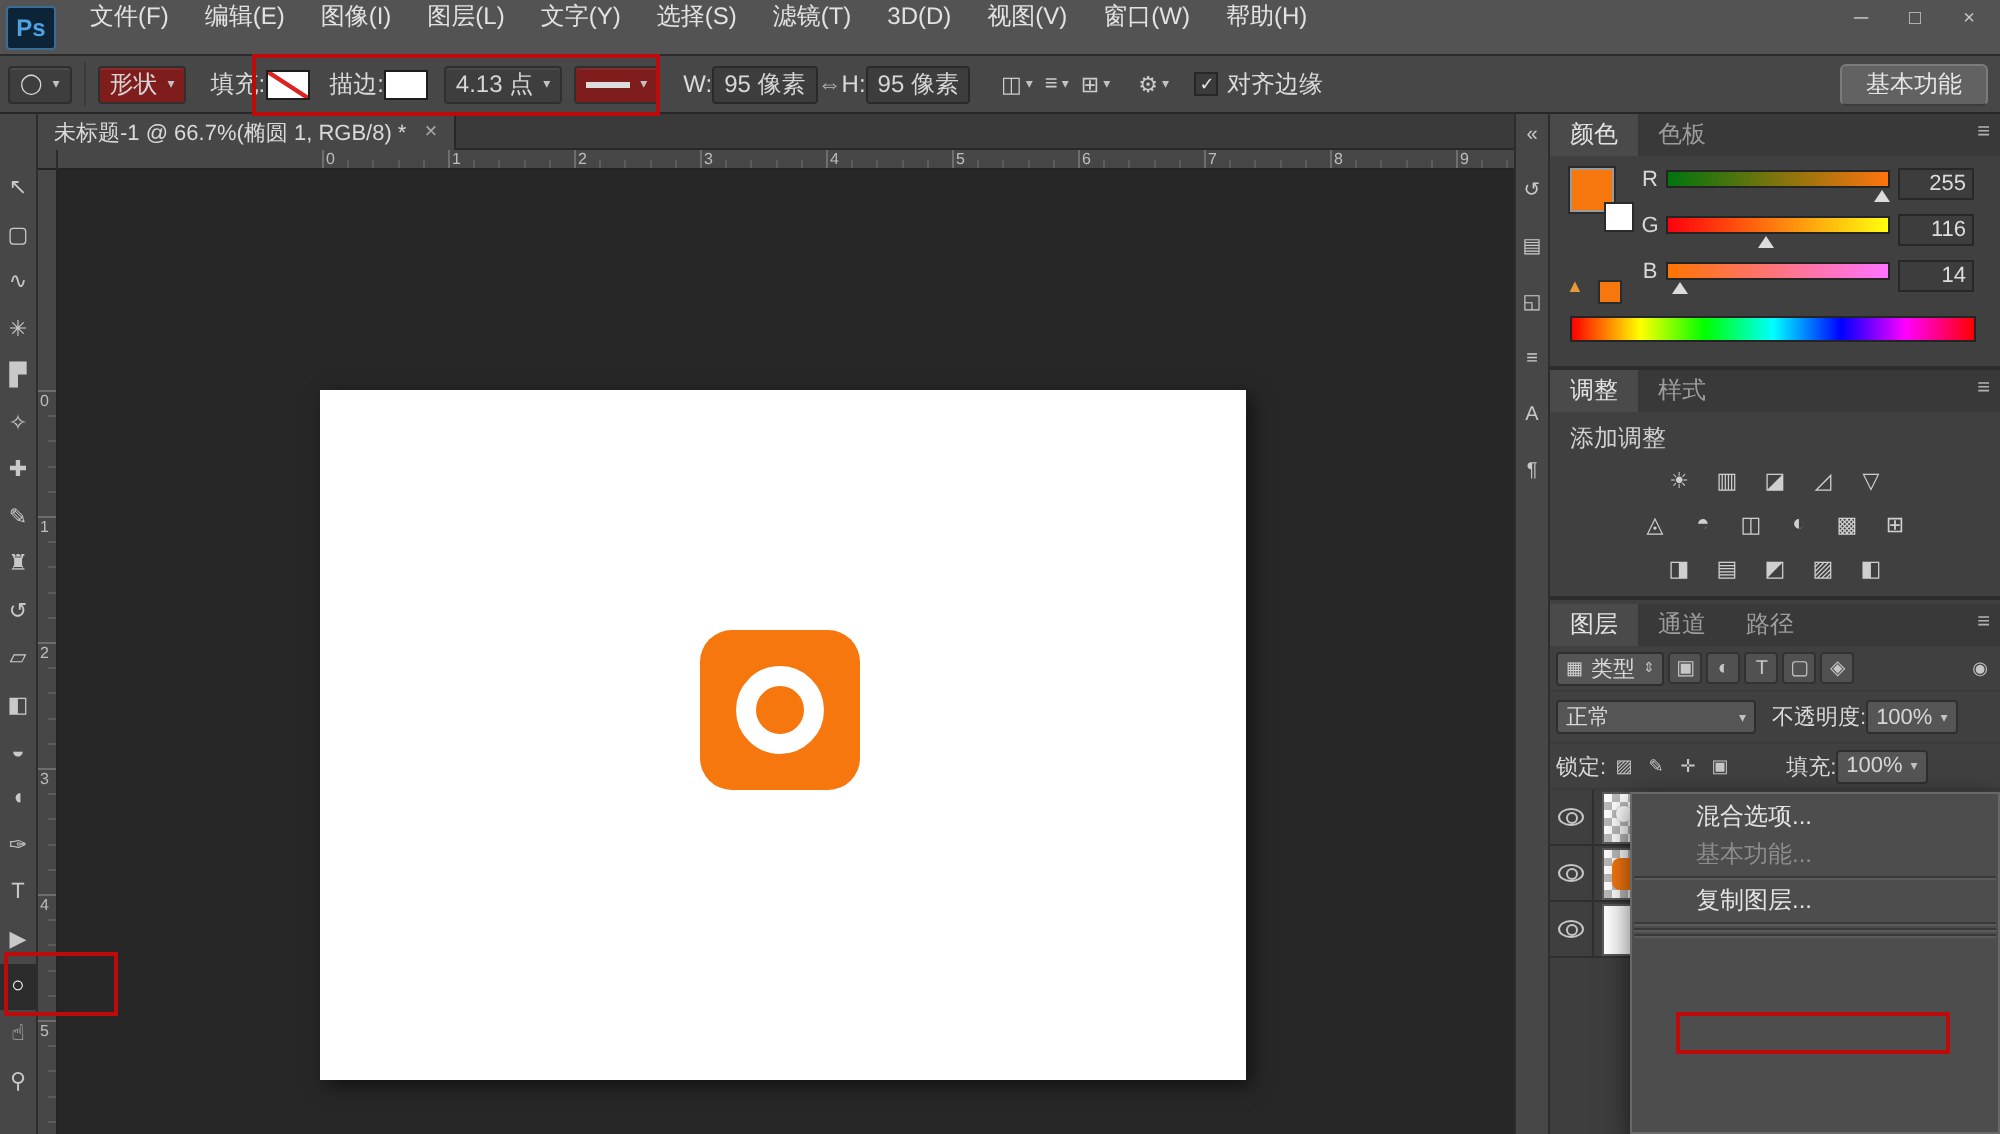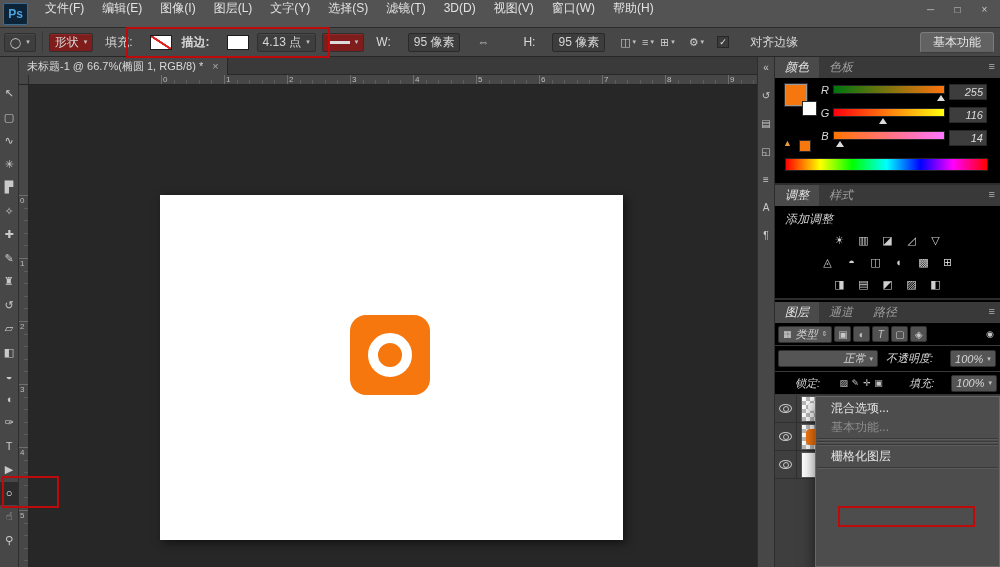--- a/index.html
+++ b/index.html
@@ -6,21 +6,21 @@
   html,body{width:1000px;height:567px;overflow:hidden;background:#222;}
   #app{position:relative;width:1000px;height:567px;background:#282828;font-family:"Liberation Sans","DejaVu Sans",sans-serif;font-size:12px;color:#d6d6d6;}
   
   .menubar{position:absolute;left:0;top:0;width:1000px;height:28px;background:#535353;border-bottom:1px solid #2b2b2b;display:flex;align-items:center;}
   .ps{width:25px;height:22px;margin:0 8px 0 3px;background:#0c2338;color:#4da3e0;border:1px solid #3a6c94;border-radius:2px;font-weight:bold;font-size:12px;display:flex;align-items:center;justify-content:center;}
   .mi{padding:0 9px;height:40px;line-height:28px;color:#e2e2e2;font-size:12px;}
   .winc{position:absolute;right:2px;top:0;display:flex;}
   .wb{width:27px;height:19px;display:flex;align-items:center;justify-content:center;color:#c9c9c9;font-size:10px;}
   
   .optbar{position:absolute;left:0;top:28px;width:1000px;height:29px;background:#474747;border-bottom:1px solid #272727;display:flex;align-items:center;font-size:12px;}
-  .lbl{color:#dadada;margin:0 17px;white-space:nowrap;}
+  .lbl{color:#dadada;margin:0 0;white-space:nowrap;}
   .dd{height:19px;background:#7f1d1d;border:1px solid #2f2f2f;border-radius:2px;display:inline-flex;align-items:center;padding:0 5px;gap:5px;box-shadow:inset 0 1px 0 rgba(255,255,255,.06);white-space:nowrap;}
   .ar{font-size:7px;color:#c2c2c2;}
   .fld{height:19px;background:#3d3d3d;border:1px solid #2a2a2a;border-radius:2px;display:inline-flex;align-items:center;padding:0 5px;white-space:nowrap;}
   .sw{width:22px;height:15px;border:1px solid #1d1d1d;display:inline-block;}
   .sw.none{background:linear-gradient(to top right,#fff 44%,#d22 46%,#d22 54%,#fff 56%);}
   .sw.white{background:#fff;}
   .vsep{width:1px;height:22px;background:#3a3a3a;margin:0 6px;}
   .icbtn{height:19px;display:inline-flex;align-items:center;padding:0 3px;gap:2px;color:#cccccc;font-size:11px;}
   .linestyle{width:22px;height:3px;background:#ddd;display:inline-block;}
   .chk{width:12px;height:12px;background:#3b3b3b;border:1px solid #272727;display:inline-flex;align-items:center;justify-content:center;font-size:9px;color:#e8e8e8;margin-right:4px;}
@@ -45,21 +45,21 @@
   .vn{position:absolute;font-size:8px;color:#bdbdbd;left:1px;}
   
   .viewport{position:absolute;left:29px;top:85px;width:728px;bottom:0;background:#272727;}
   .canvas{position:absolute;left:131px;top:110px;width:463px;height:345px;background:#ffffff;box-shadow:3px 3px 9px rgba(0,0,0,.55);}
   .appicon{position:absolute;left:190px;top:120px;width:80px;height:80px;border-radius:16px;}
   .ring{position:absolute;left:18px;top:18px;width:44px;height:44px;border:10px solid #fff;border-radius:50%;}
   
   .strip{position:absolute;left:757px;top:57px;width:18px;bottom:0;background:#474747;border-left:1px solid #2d2d2d;border-right:1px solid #2d2d2d;display:flex;flex-direction:column;align-items:center;padding-top:3px;gap:13px;}
   .sic{width:16px;height:15px;display:flex;align-items:center;justify-content:center;color:#c9c9c9;font-size:10px;}
   
-  .panels{position:absolute;left:775px;top:57px;width:225px;bottom:0;background:#000000;font-style:italic;}
+  .panels{position:absolute;left:775px;top:57px;width:225px;bottom:0;background:#404040;}
   .panel{position:relative;border-bottom:2px solid #2c2c2c;}
   .ptabs{height:21px;background:#393939;display:flex;position:relative;}
   .ptab{padding:0 10px;line-height:21px;font-size:12px;color:#9d9d9d;}
   .ptab.on{background:#4a4a4a;color:#e3e3e3;}
   .pmenu{position:absolute;right:5px;top:3px;color:#b2b2b2;font-size:11px;}
   .fg{position:absolute;left:10px;top:6px;width:22px;height:22px;border:1px solid #9a9a9a;box-shadow:0 0 0 1px #2b2b2b;}
   .bg{position:absolute;left:27px;top:23px;width:15px;height:15px;background:#fff;border:1px solid #2b2b2b;}
   .gamut{position:absolute;left:8px;top:60px;font-size:9px;color:#e69a3a;}
   .gamutsw{position:absolute;left:24px;top:62px;width:12px;height:12px;border:1px solid #2b2b2b;}
   .chlabel{position:absolute;font-size:11px;color:#d8d8d8;width:12px;text-align:center;}
@@ -76,21 +76,21 @@
   .lockic{width:14px;height:14px;display:flex;align-items:center;justify-content:center;color:#c6c6c6;font-size:9px;margin-left:2px;}
   .llist{position:absolute;left:0;right:0;top:93px;bottom:0;background:#3e3e3e;}
   .lrow{height:28px;border-bottom:1px solid #303030;display:flex;align-items:center;background:#3f3f3f;}
   .eyebox{width:22px;height:28px;border-right:1px solid #303030;display:flex;align-items:center;justify-content:center;}
   .eye{width:13px;height:9px;border:1px solid #c6c6c6;border-radius:50%;position:relative;}
   .eye:after{content:"";position:absolute;left:3px;top:1px;width:4px;height:4px;border:1px solid #c6c6c6;border-radius:50%;}
   .th26{width:26px;height:26px;margin-left:4px;border:1px solid #5a5a5a;position:relative;}
   .checker{background-image:linear-gradient(45deg,#bbb 25%,transparent 25%,transparent 75%,#bbb 75%),linear-gradient(45deg,#bbb 25%,transparent 25%,transparent 75%,#bbb 75%);background-size:8px 8px;background-position:0 0,4px 4px;background-color:#fff;}
   
   .cmenu{position:absolute;left:815px;top:396px;width:185px;height:171px;background:#4d4d4d;border:1px solid #686868;box-shadow:0 5px 14px rgba(0,0,0,.6);padding-top:2px;overflow:hidden;z-index:40;}
-  .mitem{height:19px;line-height:19px;padding-left:15px;font-size:12px;color:#e3e3e3;white-space:nowrap;}
+  .mitem{height:19px;line-height:19px;padding-left:32px;font-size:12px;color:#e3e3e3;white-space:nowrap;}
   .mitem.dis{color:#8d8d8d;}
   .msep{height:0;border-top:1px solid #393939;border-bottom:1px solid #5b5b5b;margin:1px 1px;}
   
   .ann{position:absolute;border:2px solid #bd0b0b;z-index:60;pointer-events:none;background:transparent;}
 </style>
 </head>
 <body>
 
 <div id="app">
 
@@ -119,21 +119,21 @@
       <span style="font-size:10px;">◯</span>
         <span class="ar">▾</span>
     </span>
     <span class="vsep"></span>
     <span class="dd">
       <span>形状</span>
         <span class="ar">▾</span>
     </span>
     <span class="lbl" style="margin-left:12px;">填充:</span>
     <span class="sw none"></span>
-    <span class="lbl" style="margin-left:10px;font-weight:bold;">描边:</span>
+    <span class="lbl" style="margin-left:10px;">描边:</span>
     <span class="sw white"></span>
     <span class="dd" style="margin-left:8px;background:#3e3e3e;">
       <span>4.13 点</span>
         <span class="ar">▾</span>
     </span>
     <span class="dd" style="margin-left:6px;">
       <span class="linestyle"></span>
         <span class="ar">▾</span>
     </span>
     <span class="lbl" style="margin-left:12px;">W:</span>
@@ -314,21 +314,21 @@
           <span class="ar">⇕</span>
         </span>
         <span class="fic">▣</span>
         <span class="fic">◐</span>
         <span class="fic">T</span>
         <span class="fic">▢</span>
         <span class="fic">◈</span>
         <span class="lockic" style="margin-left:auto;">◉</span>
       </div>
       <div class="lprow" style="height:26px;">
-        <span class="small-dd" style="width:100px;justify-content:flex-end;">
+        <span class="small-dd" style="width:100px;justify-content:space-between;">
           <span>正常</span>
           <span class="ar">▾</span>
         </span>
         <span class="lbl" style="font-size:11px;margin-left:8px;">不透明度:</span>
         <span class="small-dd">
           <span>100%</span>
           <span class="ar">▾</span>
         </span>
       </div>
       <div class="lprow" style="height:23px;">
@@ -367,23 +367,23 @@
           <div class="th26" style="background:#fff;"></div>
         </div>
       </div>
     </div>
   </div>
 
   <div class="cmenu">
     <div class="mitem">混合选项...</div>
     <div class="mitem dis">基本功能...</div>
     <div class="msep"></div>
+    <div class="mitem">复制图层...</div>
     <div class="msep"></div>
     <div class="msep"></div>
-    <div class="mitem">栅格化图层</div>
     <div class="msep"></div>
   </div>
 
   <div class="ann" style="left:126px;top:27px;width:204px;height:31px;"></div>
   <div class="ann" style="left:2px;top:476px;width:57px;height:32px;"></div>
   <div class="ann" style="left:838px;top:506px;width:137px;height:21px;"></div>
 
 </div>
 
 </body></html>

